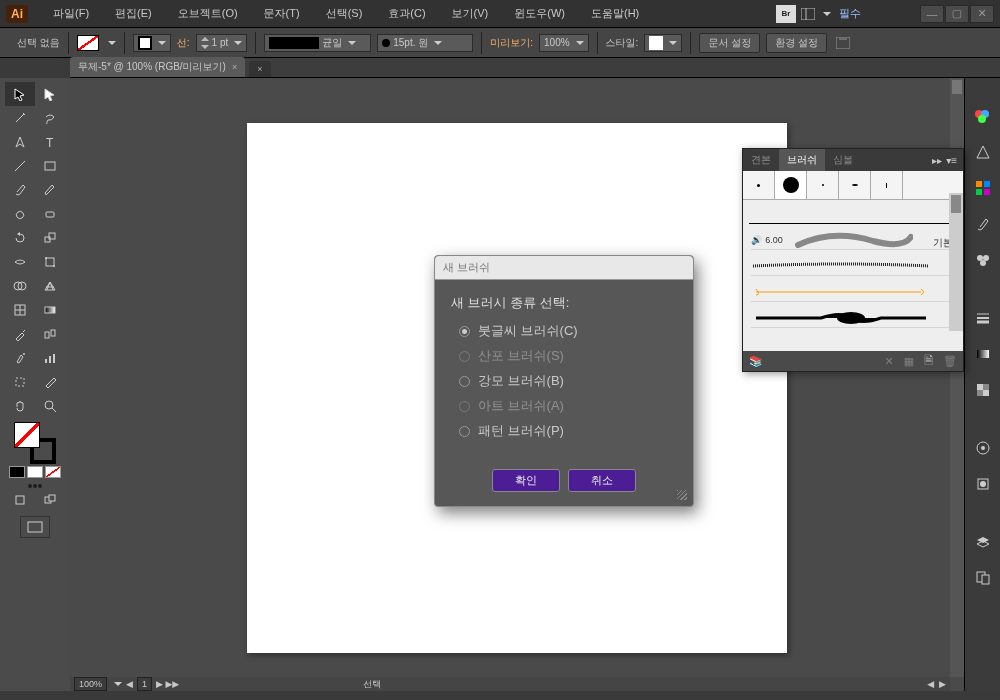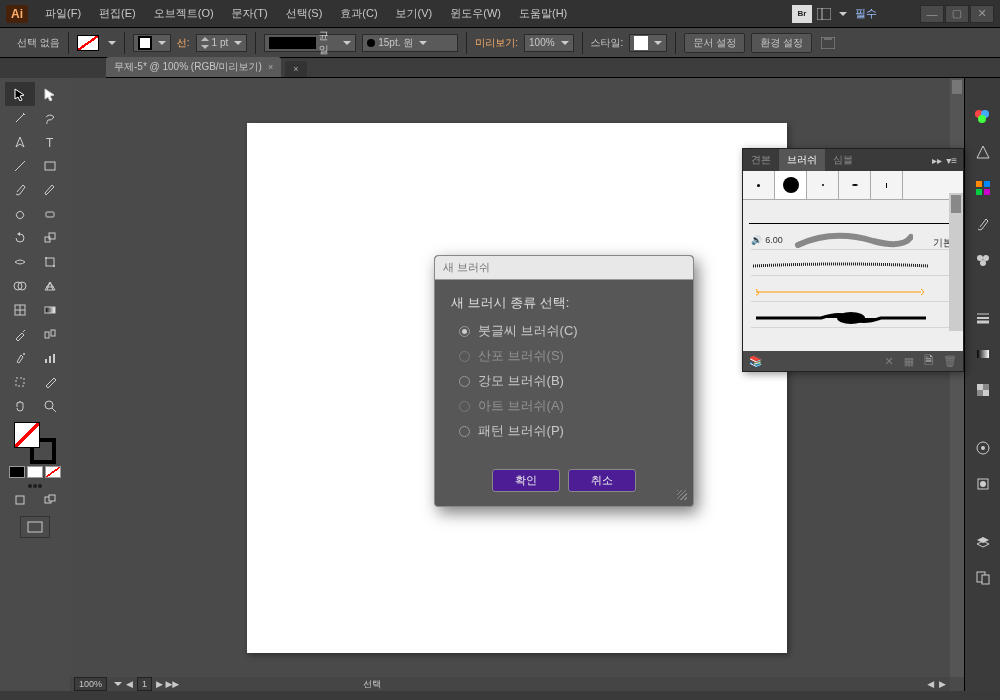--- a/index.html
+++ b/index.html
@@ -1,42 +1,42 @@
 <!DOCTYPE html>
 <html><head>
 <meta charset="utf-8">
 <style>
 :root{--bg:#3a3a3a;--bg-dark:#2a2a2a;--bg-darker:#1e1e1e;--text:#c8c8c8;--border:#5a5a5a;--tool:#4b4b4b;--accent:#ff7a00}
 *{box-sizing:border-box;font-family:"Malgun Gothic",sans-serif}
 body{margin:0;width:1000px;height:700px;background:var(--bg);color:var(--text);font-size:11px;overflow:hidden;user-select:none}
 
 
-.top-menu{height:28px;background:#323232;display:flex;align-items:center;padding:0 6px;gap:4px;border-bottom:1px solid #000}
+.top-menu{height:28px;background:#323232;display:flex;align-items:center;padding:0 6px;gap:12px;border-bottom:1px solid #000}
 .ai-logo{width:22px;height:18px;background:#47220a;color:#ffb06a;font-weight:bold;display:flex;align-items:center;justify-content:center;border-radius:2px;font-size:12px;margin-right:6px}
 .menu-item{padding:4px 7px;cursor:pointer;font-size:11px}
 .top-menu .right{margin-left:auto;display:flex;align-items:center;gap:2px}
 .icon-btn{width:20px;height:18px;display:flex;align-items:center;justify-content:center;border:1px solid transparent}
 .icon-btn.br{background:#ddd;color:#222;font-size:8px;font-weight:bold}
 .win-btns{display:flex;align-items:center;margin-left:10px}
 .wbtn{width:24px;height:18px;background:#4a4a4a;border:1px solid #2a2a2a;color:#999;display:flex;align-items:center;justify-content:center;margin-left:1px}
-.essential{padding:2px 6px;color:#9dc0ff;margin-right:24px}
+.essential{padding:2px 6px;color:#9dc0ff;margin-right:40px}
 
 
 .ctrl{height:30px;background:#454545;border-bottom:1px solid #000;display:flex;align-items:center;padding:0 17px;gap:6px;font-size:10px}
 .ctrl .sep{width:1px;height:22px;background:#222;margin:0 2px}
 .swatch{width:22px;height:16px;background:#fff}
 .swatch.stroke{background:linear-gradient(to bottom right,transparent 45%,red 45%,red 55%,transparent 55%),#fff;border:1px solid #000}
 .sel{height:18px;background:#5a5a5a;border:1px solid #2a2a2a;display:flex;align-items:center;padding:0 4px;gap:3px}
 .chev{border-left:4px solid transparent;border-right:4px solid transparent;border-top:4px solid #ccc;margin-left:3px}
 .strip{height:12px;width:50px;background:linear-gradient(#000,#000)}
 .orange{color:#ffb06a}
 .btn-s{background:#555;border:1px solid #2a2a2a;padding:2px 8px;border-radius:2px}
 
 
-.tabs{height:20px;background:#3d3d3d;border-bottom:1px solid #000;display:flex;align-items:flex-end;margin-left:106px}
+.tabs{height:20px;background:#3d3d3d;border-bottom:1px solid #000;display:flex;align-items:flex-end;margin-left:70px}
 .tab{background:#5a5a5a;padding:3px 8px;border-radius:3px 3px 0 0;font-size:10px;display:flex;align-items:center;gap:6px;margin-right:4px}
 .tab.inactive{background:#333}
 .tab .x{font-size:9px;color:#aaa;cursor:pointer}
 
 
 .workarea{display:flex;height:613px}
 .tools{width:70px;background:#4b4b4b;display:flex;flex-direction:column;align-items:center;padding-top:4px}
 .trow{display:flex;gap:0}
 .tbtn{width:30px;height:24px;display:flex;align-items:center;justify-content:center;border:1px solid transparent;cursor:pointer}
 .tbtn.sel{background:#333}
@@ -138,21 +138,21 @@
     </div>
   <span class="orange">선:</span>
   <div class="sel">
       <svg width="8" height="12">
         <path d="M4 0 L8 4 L0 4 Z M4 12 L0 8 L8 8 Z" fill="#bbb"></path>
       </svg>
       <span>1 pt</span>
       <div class="chev"></div>
     </div>
   <div class="sep"></div>
-  <div class="sel" style="width:92px">
+  <div class="sel" style="width:107px">
       <div class="strip"></div>
       <span>균일</span>
       <div class="chev"></div>
     </div>
   <div class="sel" style="width:96px">
       <div style="width:8px;height:8px;background:#000;border-radius:50%"></div>
       <span>15pt. 원</span>
       <div class="chev"></div>
     </div>
   <div class="sep"></div>

